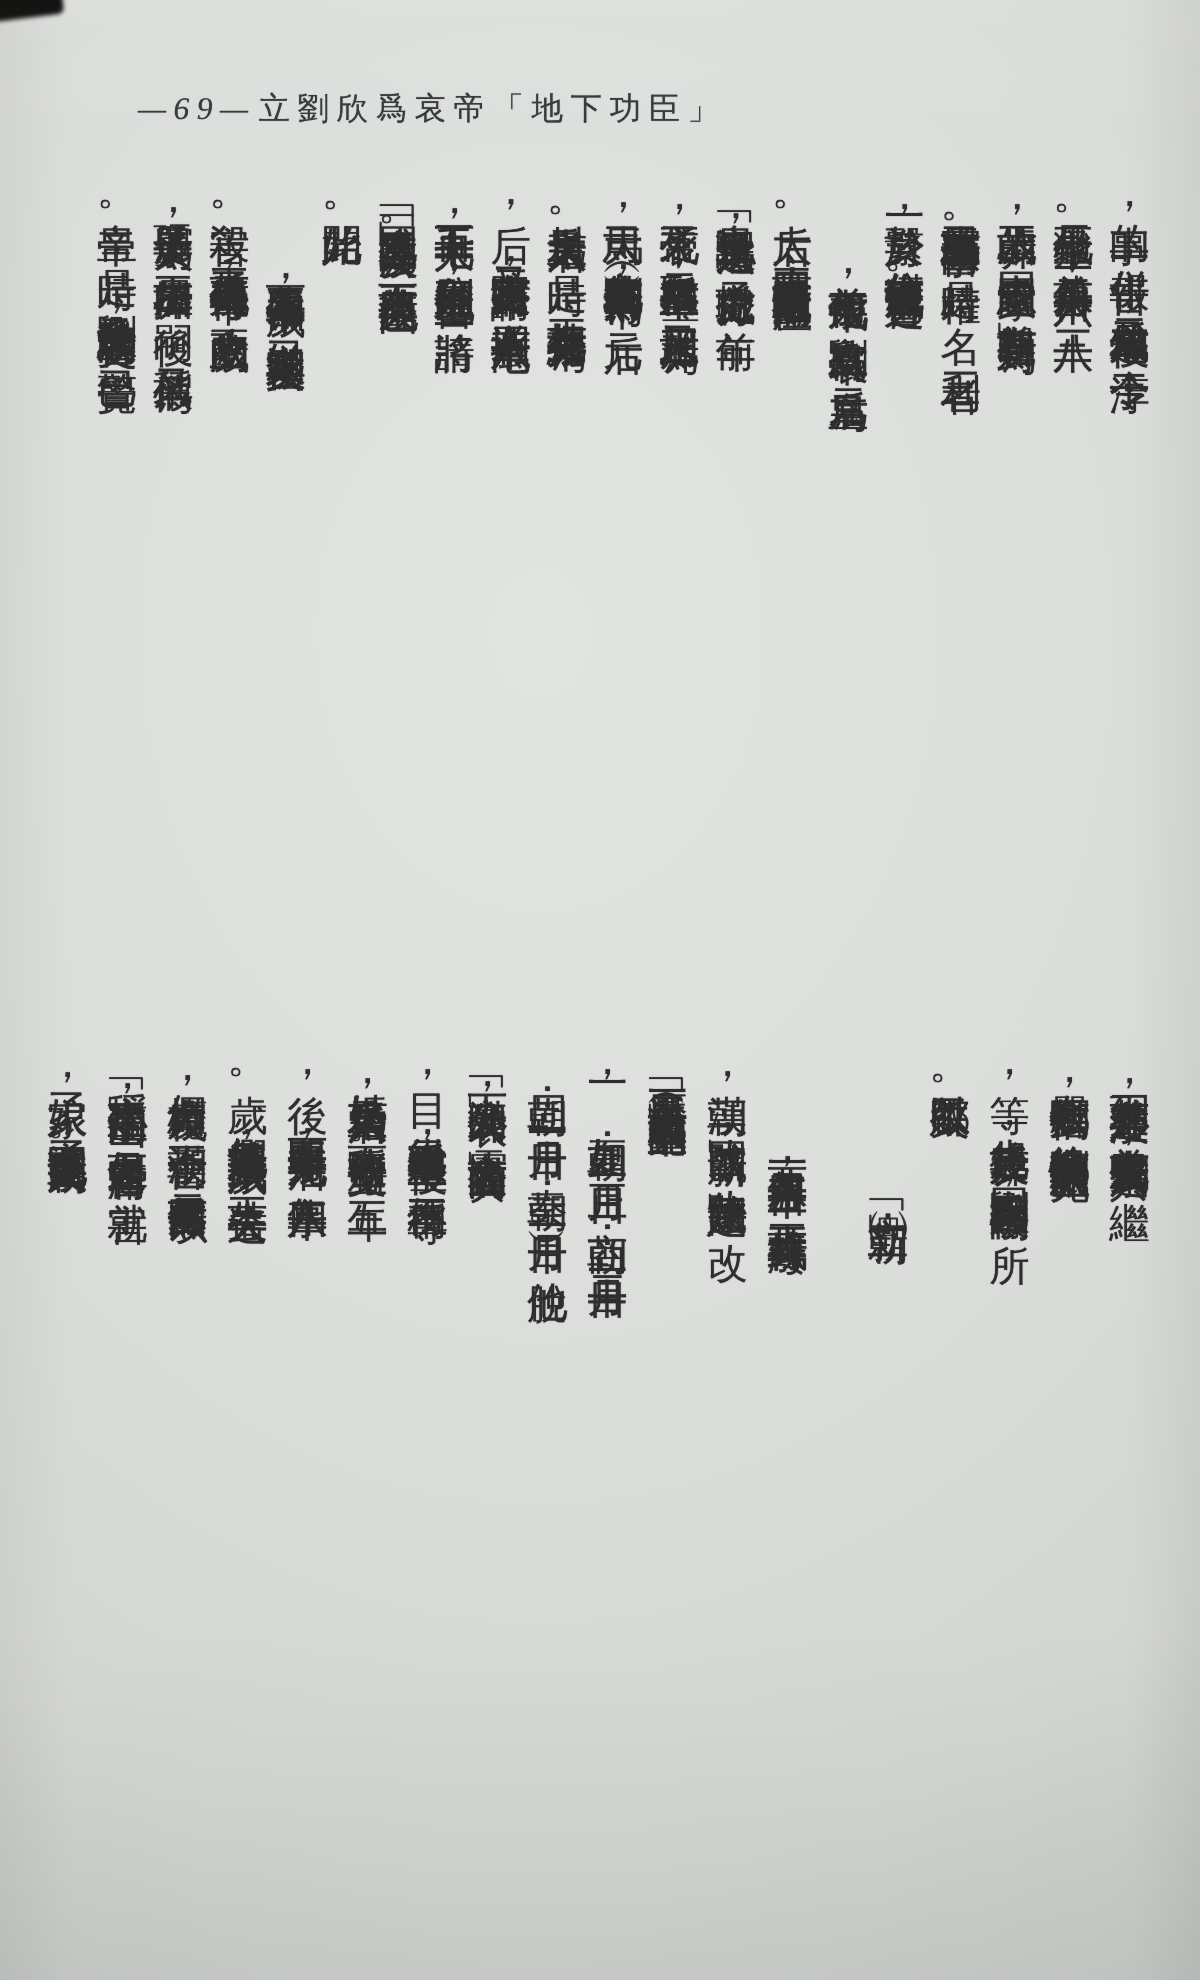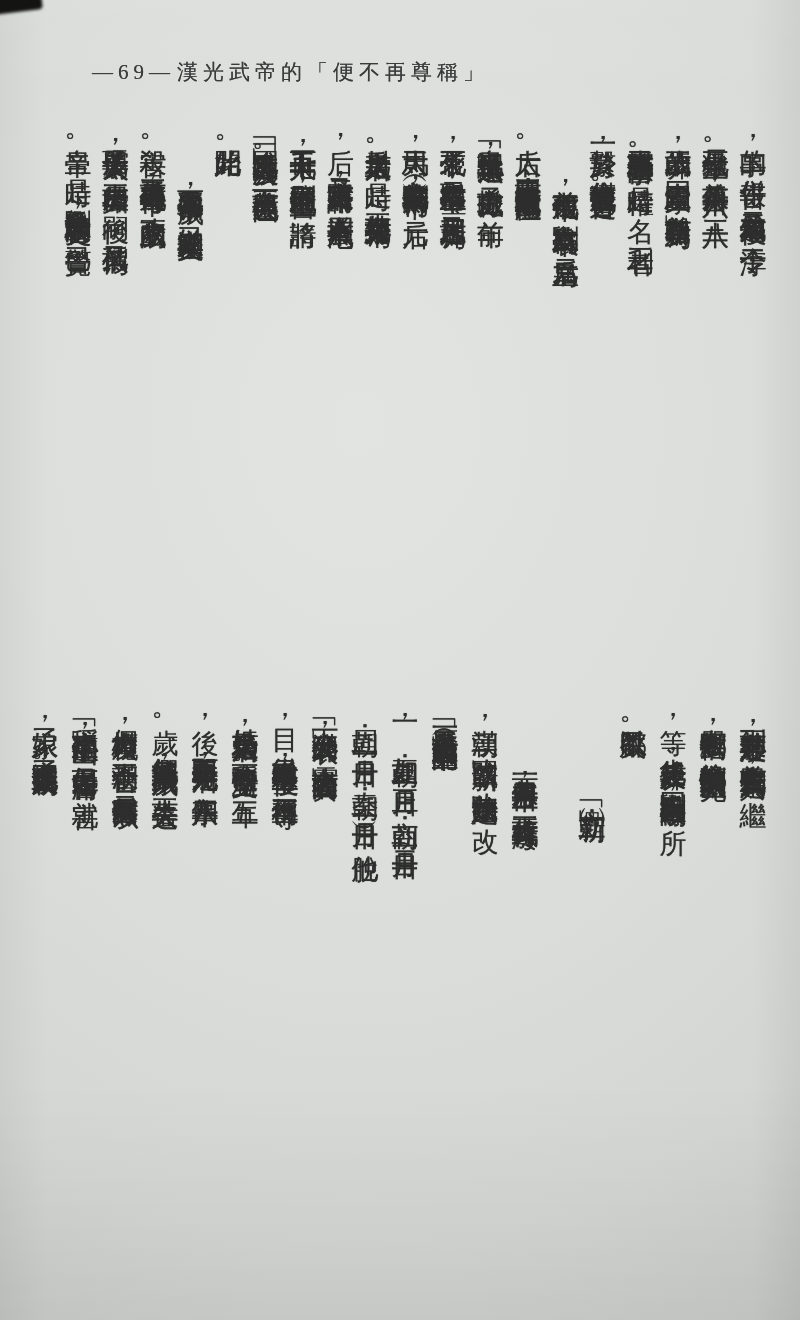--- a/index.html
+++ b/index.html
@@ -33,21 +33,21 @@
   .header {
     position: absolute;
     top: 58px;
     left: 92px;
     white-space: nowrap;
     font-size: 21px;
     letter-spacing: 5px;
     color: #3a3c3c;
     text-shadow: 0 0 0.6px rgba(55,57,57,0.75);
   }
-  .header .pgnum { margin-right: 2px; }
+  .header .pgnum { margin-right: 2px; font-style: italic; }
   .textblock {
     position: absolute;
     writing-mode: vertical-rl;
     text-orientation: mixed;
     color: #2d2e2d;
     text-shadow: 0 0 0.7px rgba(48,49,48,0.8);
   }
   .textblock .col {
     font-size: 27px;
     line-height: 1;
@@ -63,21 +63,21 @@
   .top    { top: 128px; right: 34px; height: 568px; }
   .bottom { top: 708px; right: 34px; height: 554px; }
 </style>
 </head>
 <body>
 
 <div class="page">
   <div class="corner-mark"></div>
 
   <div class="header">
-    <span class="pgnum">—69—</span><span>漢光武帝的「便不再尊稱」</span>
+    <span class="pgnum">—69—</span><span>立劉欣爲哀帝「地下功臣」</span>
   </div>
 
   <div class="textblock top">
       <div class="col">的事，一併報告，元后及成帝知道後，令淳于</div>
       <div class="col">長坐死獄中。前八年十一月二十六日，三十八</div>
       <div class="col">歲的王莽，因「忠愛國家，首舉有功」即封爲</div>
       <div class="col">大司馬兼將軍領尚書事。是時權、名、利三者</div>
       <div class="col">繫於一身，位僅次於成帝而爲百官之首。</div>
       <div class="col" style="text-indent: 1.5em;">前七年成帝死，立劉欣爲哀帝，元后爲皇</div>
       <div class="col">太后。王莽因干涉哀帝跟皇太后吃飯的座位，</div>

